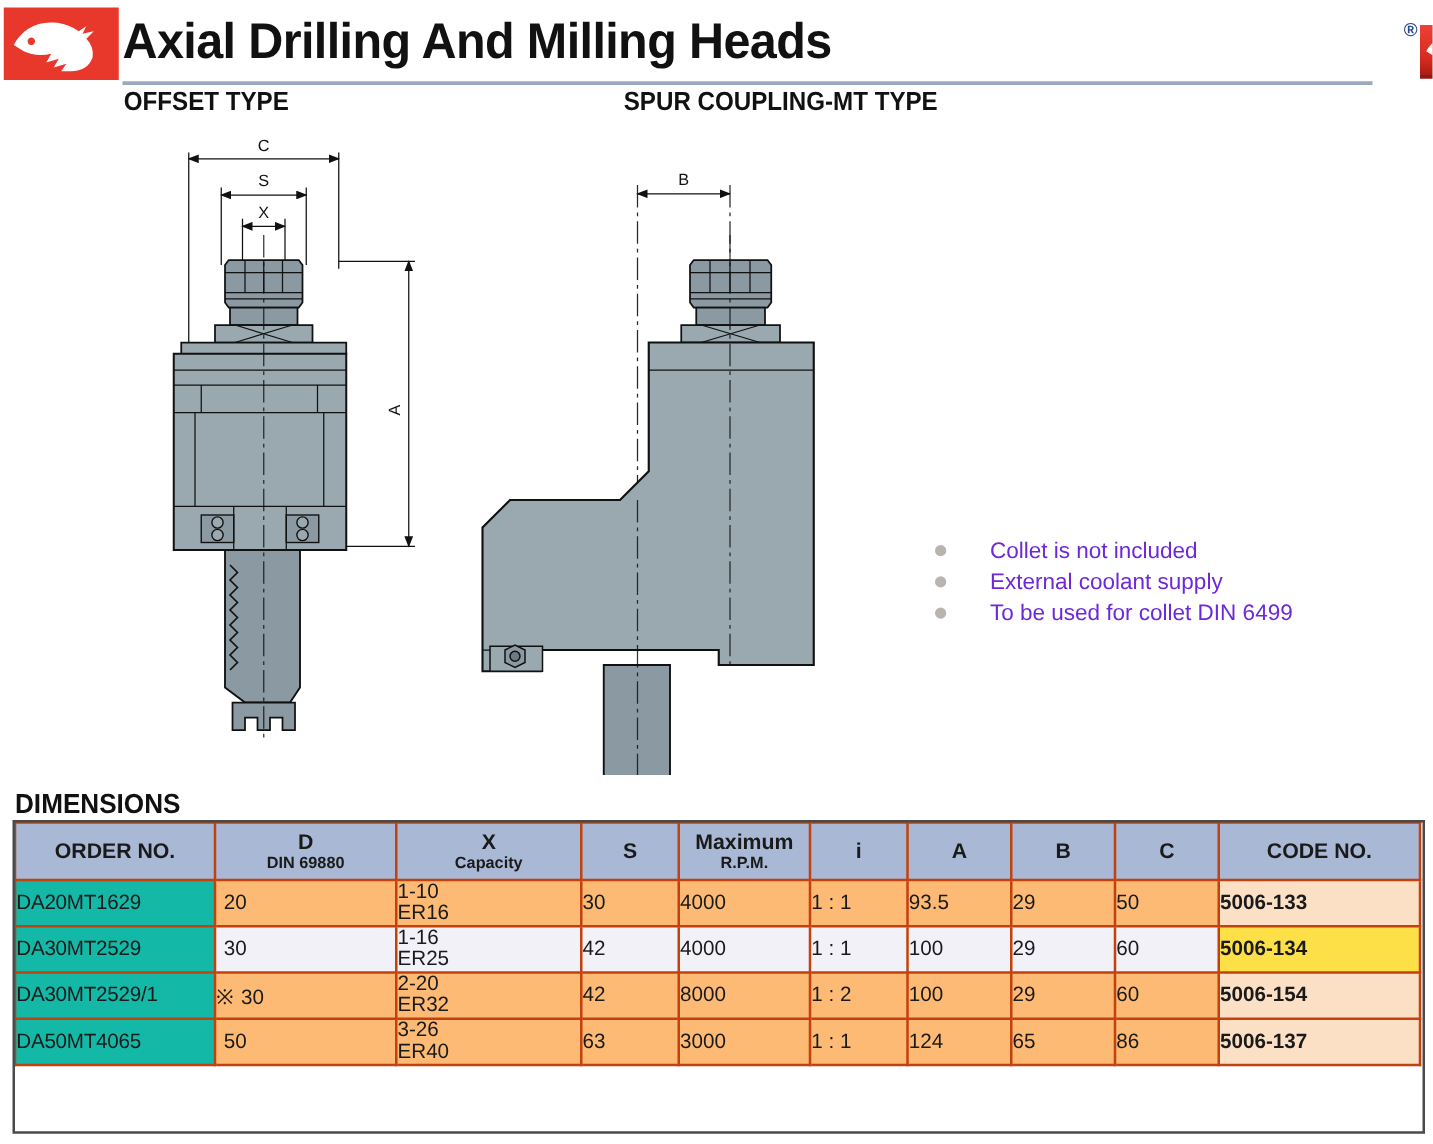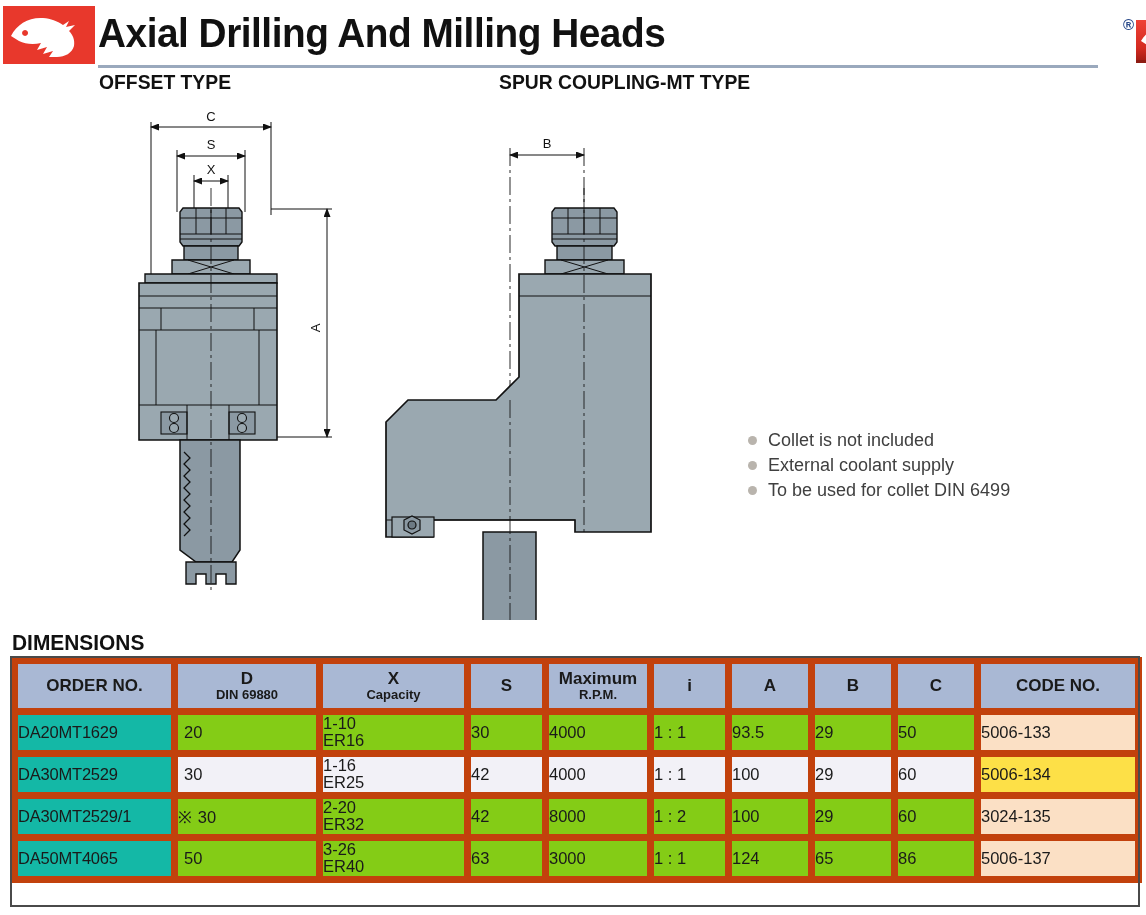--- a/index.html
+++ b/index.html
@@ -56,60 +56,60 @@
   .drawings{position:absolute;left:0;top:100px;width:1146px;height:520px;}
   .dwg-svg{display:block;}
 
   
   .notes{position:absolute;left:748px;top:428px;}
   .note-row{display:flex;align-items:center;height:25px;}
   .note-dot{
     width:9px;height:9px;border-radius:50%;
     background:#b9b4ad;margin-right:11px;flex:none;
   }
-  .note-text{font-size:18px;color:#404040;white-space:nowrap;}
+  .note-text{font-size:18px;color:#6d28d9;white-space:nowrap;margin-left:24px;}
 
   
   .dim-title{
     position:absolute;left:12px;top:630px;
     font-size:22px;font-weight:bold;letter-spacing:0px;
     transform:scaleX(0.95);transform-origin:left center;
   }
   table.dims{
     position:absolute;left:11px;top:657px;
     border-collapse:collapse;
     width:1124px;
     table-layout:fixed;
   }
   table.dims th,table.dims td{
-    border:7px solid #c2410c;
+    border:2px solid #c2410c;
     font-size:16.5px;
     color:#1a1a1a;
     padding:0;
     margin-left:32px;
   }
   table.dims thead th{
     background:#a9b8d4;
     font-weight:bold;
     height:44px;
     line-height:1.08;
     font-size:17px;
   }
   table.dims thead th .sub{font-size:13px;display:block;}
   table.dims tbody tr{height:36px;}
   td.order{
     background:#14b8a6;
     font-weight:normal;
     font-size:17px;
     letter-spacing:-0.2px;
   }
-  td.code{background:#fbe0c5;}
+  td.code{background:#fbe0c5;font-weight:bold;}
   tr.alt td.plain{background:#f2f1f7;}
   tr.alt td.code{background:#fde047;}
-  td.plain{background:#84cc16;}
+  td.plain{background:#fdba74;}
   .two-line{line-height:1.06;font-size:16.5px;}
   .two-line span{display:block;}
   .mark{margin-right:6px;}
   .tbl-outer{
     position:absolute;left:10px;top:656px;width:1126px;height:247px;
     border:2px solid #4a4a4a;pointer-events:none;
   }
 </style>
 </head>
 <body>
@@ -374,21 +374,21 @@
       <td class="plain two-line">
           <span>2-20</span>
           <span>ER32</span>
         </td>
       <td class="plain">42</td>
       <td class="plain">8000</td>
       <td class="plain">1 : 2</td>
       <td class="plain">100</td>
       <td class="plain">29</td>
       <td class="plain">60</td>
-      <td class="code">3024-135</td>
+      <td class="code">5006-154</td>
     </tr>
     <tr>
       <td class="order">DA50MT4065</td>
       <td class="plain"><span class="mark"></span><span>50</span></td>
       <td class="plain two-line">
           <span>3-26</span>
           <span>ER40</span>
         </td>
       <td class="plain">63</td>
       <td class="plain">3000</td>

